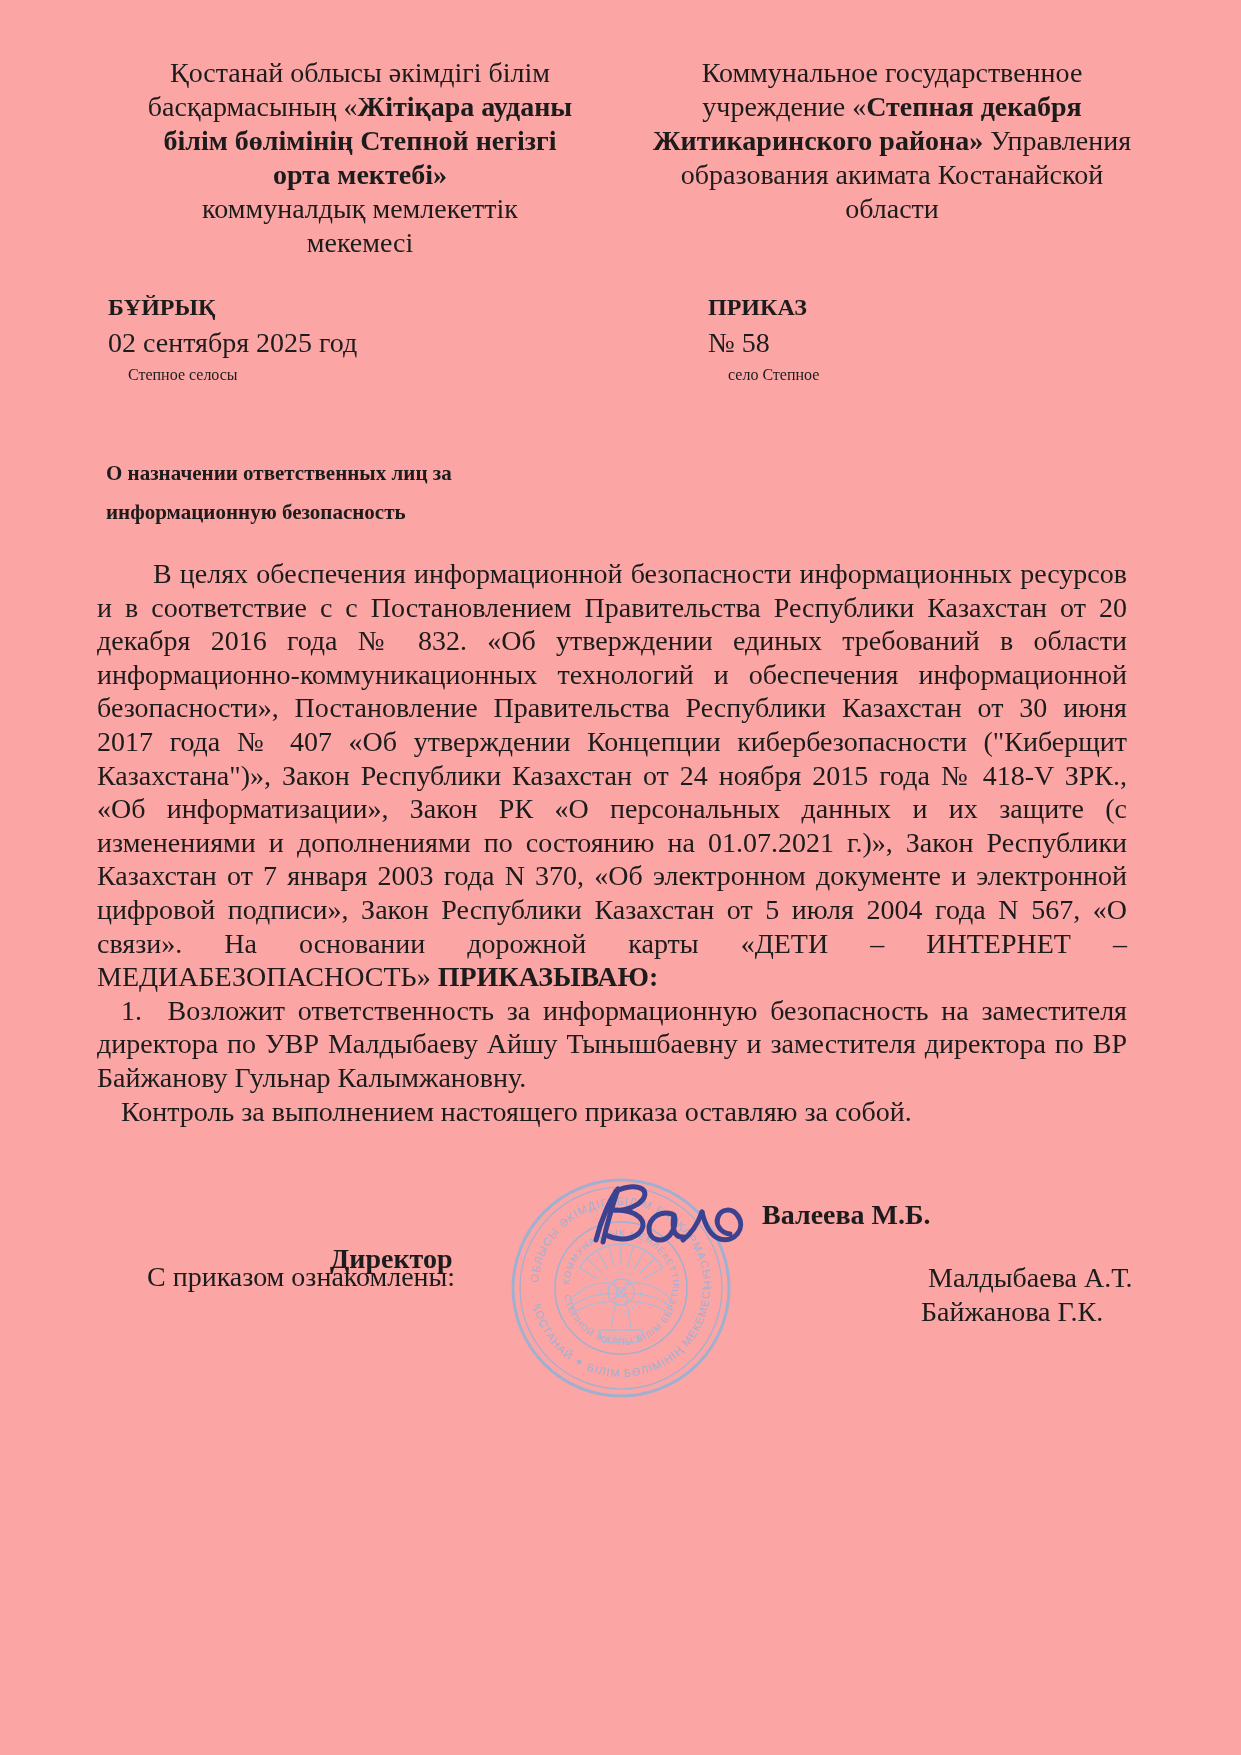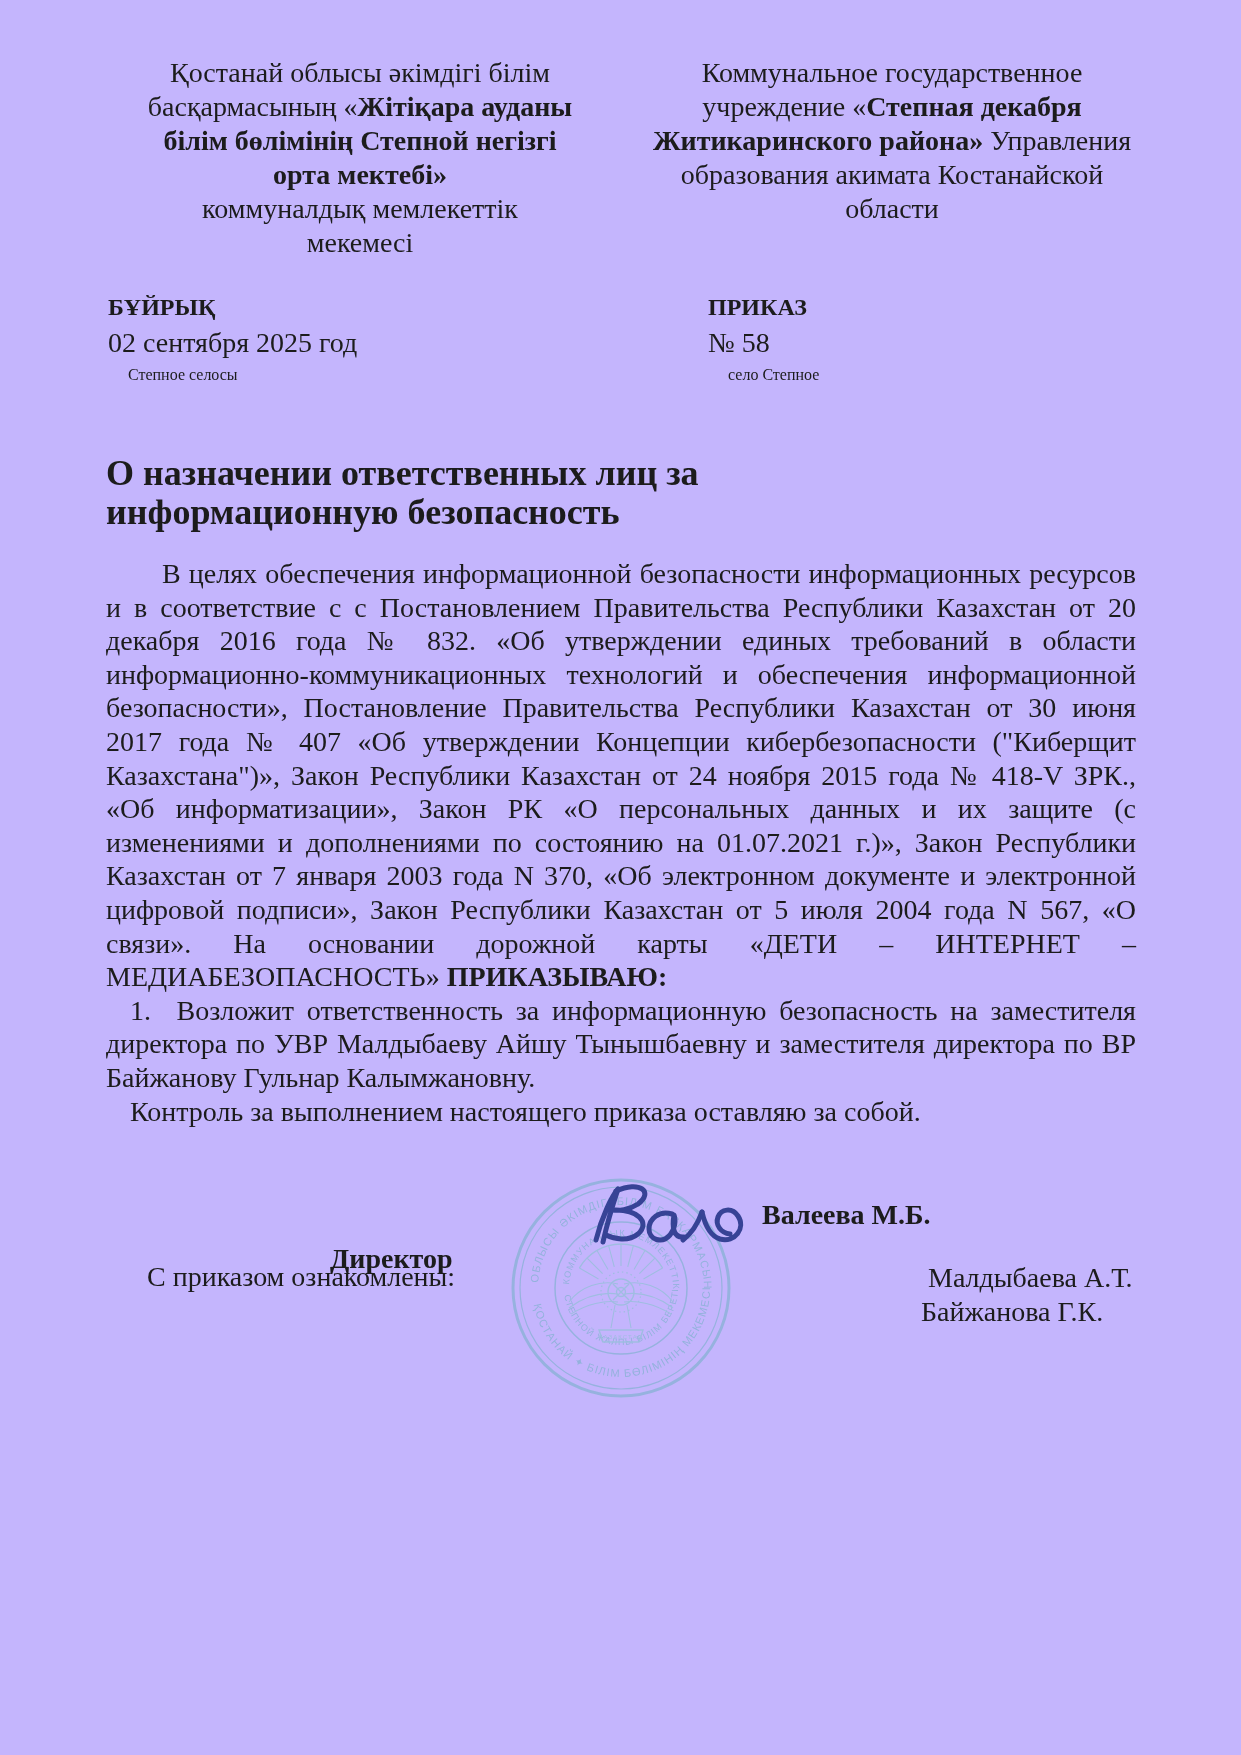--- a/index.html
+++ b/index.html
@@ -1,41 +1,41 @@
 <!DOCTYPE html>
 <html><head>
 <meta charset="utf-8">
 <style>
   html,body { margin:0; padding:0; background:#ffffff; }
   .page {
-    position:relative; width:1241px; height:1755px; background:#c4b5fd;
+    position:relative; width:1241px; height:1755px; background:#fca5a5;
     font-family:"Liberation Serif", serif; color:#1c1c1c; overflow:hidden;
   }
   b { font-weight:bold; }
 
   
   .letterhead { position:absolute; top:56px; left:106px; width:1032px;
     display:flex; justify-content:space-between; }
   .lh-col { font-size:28px; line-height:34px; text-align:center; }
   .lh-col.kk { width:508px; }
   .lh-col.ru { width:492px; }
 
   
   .order-kk { position:absolute; left:108px; top:288px; }
   .order-ru { position:absolute; left:708px; top:288px; }
   .order-title { font-weight:bold; font-size:24px; line-height:38px; }
   .order-date  { font-size:28px; line-height:34px; }
   .order-place { font-size:16px; line-height:29px;margin-left:20px; }
 
   
   .subject { position:absolute; left:106px; top:454px;
-    font-weight:bold; font-size:36px; line-height:39px; }
+    font-weight:bold; font-size:21px; line-height:39px; }
 
   
-  .body-text { position:absolute; left:106px; top:557px; width:1030px;
+  .body-text { position:absolute; left:97px; top:557px; width:1030px;
     font-size:28px; line-height:33.6px; text-align:justify; }
   .body-text p { margin:0; }
   .p-main { text-indent:56px; }
   .p-item { text-indent:24px; }
   .p-control { text-indent:24px; text-align:left; }
 
   
   .sig-role { position:absolute; left:330px; top:1243px; font-weight:bold; font-size:28px; }
   .sig-name { position:absolute; left:762px; top:1199px; font-weight:bold; font-size:28px; }
 

